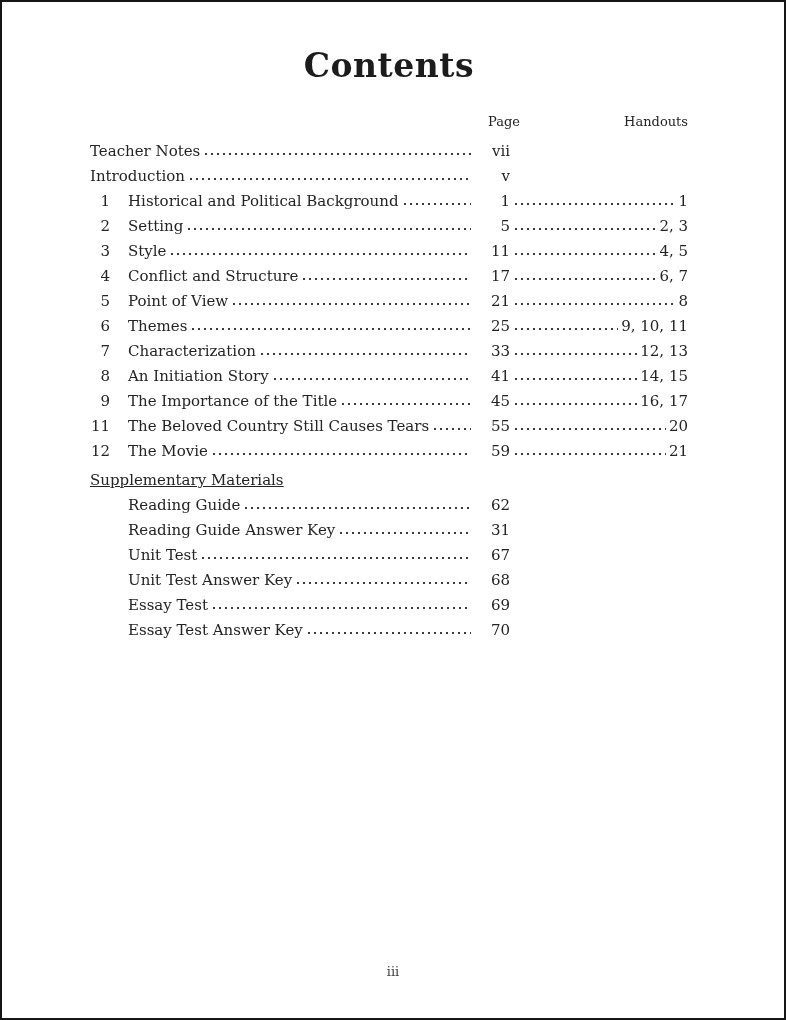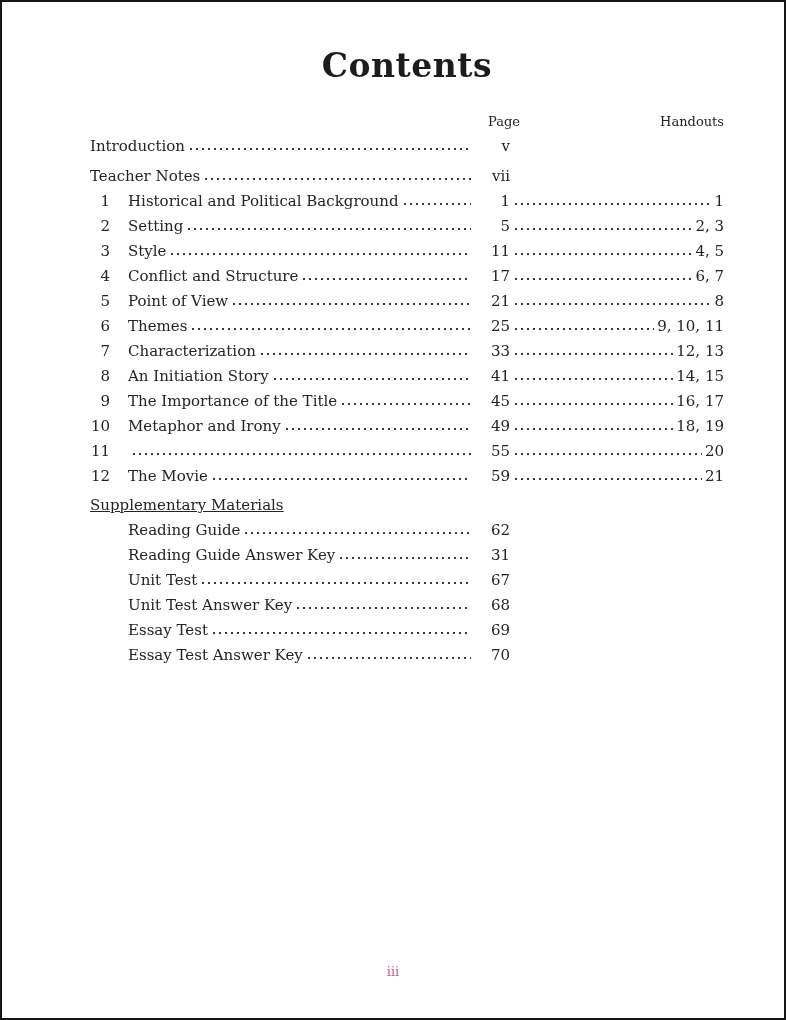--- a/index.html
+++ b/index.html
@@ -8,21 +8,21 @@
     width: 786px;
     height: 1020px;
     box-sizing: border-box;
     background: #ffffff;
     border: 2px solid #161616;
     font-family: "DejaVu Serif", "Liberation Serif", serif;
     color: #242424;
     overflow: hidden;
   }
   .content {
-    padding: 0 60px 0 88px; 
+    padding: 0 96px 0 88px; 
   }
   .doc-title {
     margin-top: 46px;
     text-align: center;
     font-size: 33px;
     font-weight: bold;
     letter-spacing: 0.5px;
     line-height: 36px;
     color: #1c1c1c;
   }
@@ -78,48 +78,48 @@
   .mt-gap-supp { margin-top: 4px; text-decoration: underline; }
   .section-label { font-size: 15px; line-height: 25px; }
 
   .footer-folio {
     position: absolute;
     left: 0;
     right: 0;
     bottom: 39px;
     text-align: center;
     font-size: 13px;
-    color: #ec4899;
+    color: #404040;
   }
 </style>
 </head>
 <body>
 
 <div class="page">
   <div class="content">
 
     <div class="doc-title">Contents</div>
 
     <div class="header-row">
       <span class="page-header">Page</span>
       <span class="handouts-header">Handouts</span>
     </div>
 
+    <div class="row mt-gap-sm">
+      <div class="lead-block">
+        <span class="label">Teacher Notes</span>
+        <span class="leader"></span>
+        <span class="pagecol">vii</span>
+      </div>
+    </div>
     <div class="row">
       <div class="lead-block">
         <span class="label">Introduction</span>
         <span class="leader"></span>
         <span class="pagecol">v</span>
-      </div>
-    </div>
-    <div class="row mt-gap-sm">
-      <div class="lead-block">
-        <span class="label">Teacher Notes</span>
-        <span class="leader"></span>
-        <span class="pagecol">vii</span>
       </div>
     </div>
 
     <div class="row">
       <div class="lead-block">
         <span class="num">1</span>
         <span class="label">Historical and Political Background</span>
         <span class="leader"></span>
         <span class="pagecol">1</span>
       </div>
@@ -201,31 +201,22 @@
         <span class="num">9</span>
         <span class="label">The Importance of the Title</span>
         <span class="leader"></span>
         <span class="pagecol">45</span>
       </div>
       <span class="leader"></span>
       <span class="handcol">16, 17</span>
     </div>
     <div class="row">
       <div class="lead-block">
-        <span class="num">10</span>
-        <span class="label">Metaphor and Irony</span>
-        <span class="leader"></span>
-        <span class="pagecol">49</span>
-      </div>
-      <span class="leader"></span>
-      <span class="handcol">18, 19</span>
-    </div>
-    <div class="row">
-      <div class="lead-block">
         <span class="num">11</span>
+        <span class="label">The Beloved Country Still Causes Tears</span>
         <span class="leader"></span>
         <span class="pagecol">55</span>
       </div>
       <span class="leader"></span>
       <span class="handcol">20</span>
     </div>
     <div class="row">
       <div class="lead-block">
         <span class="num">12</span>
         <span class="label">The Movie</span>

